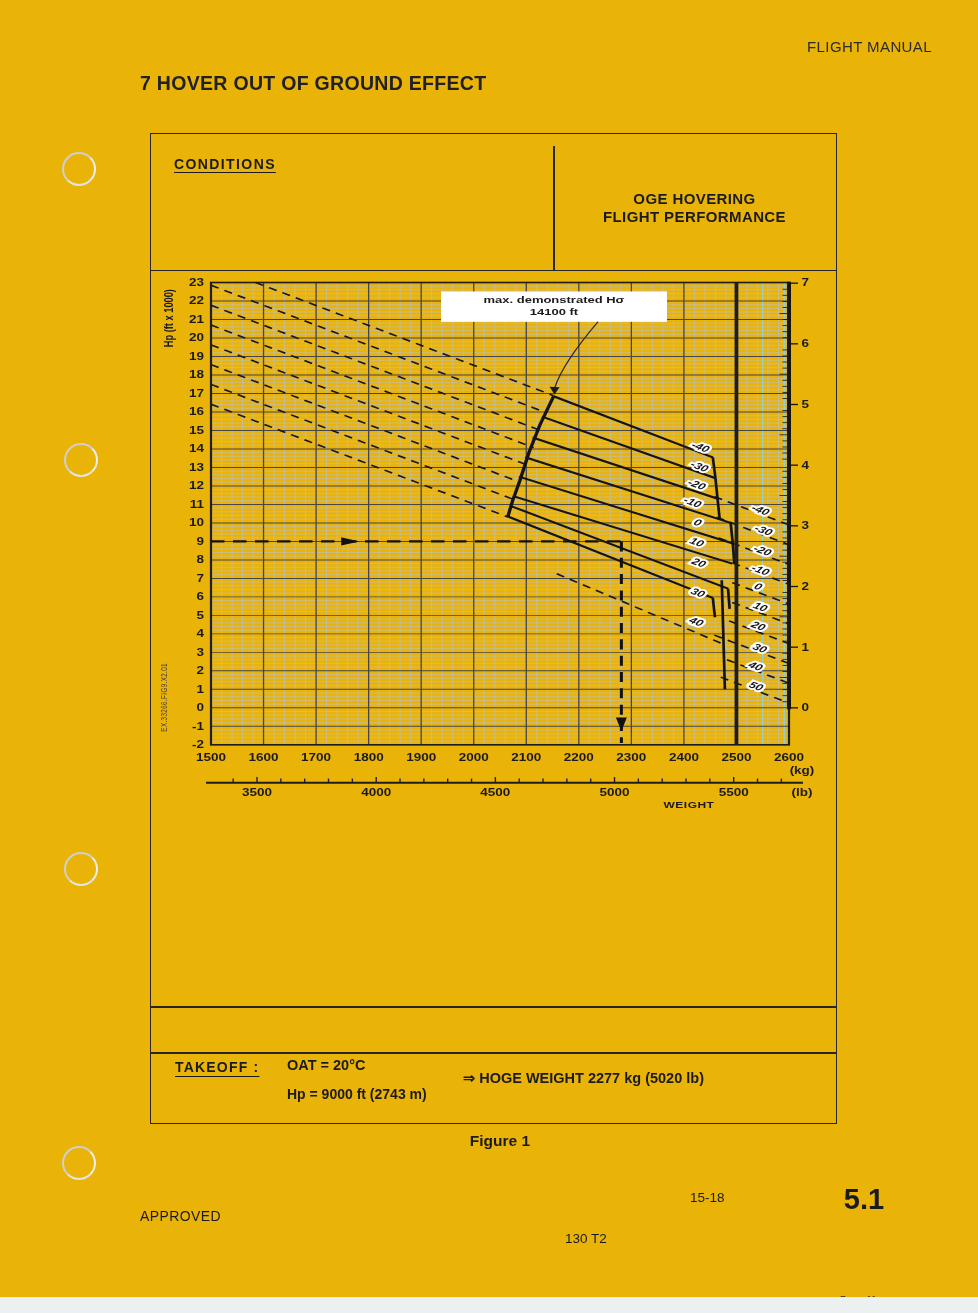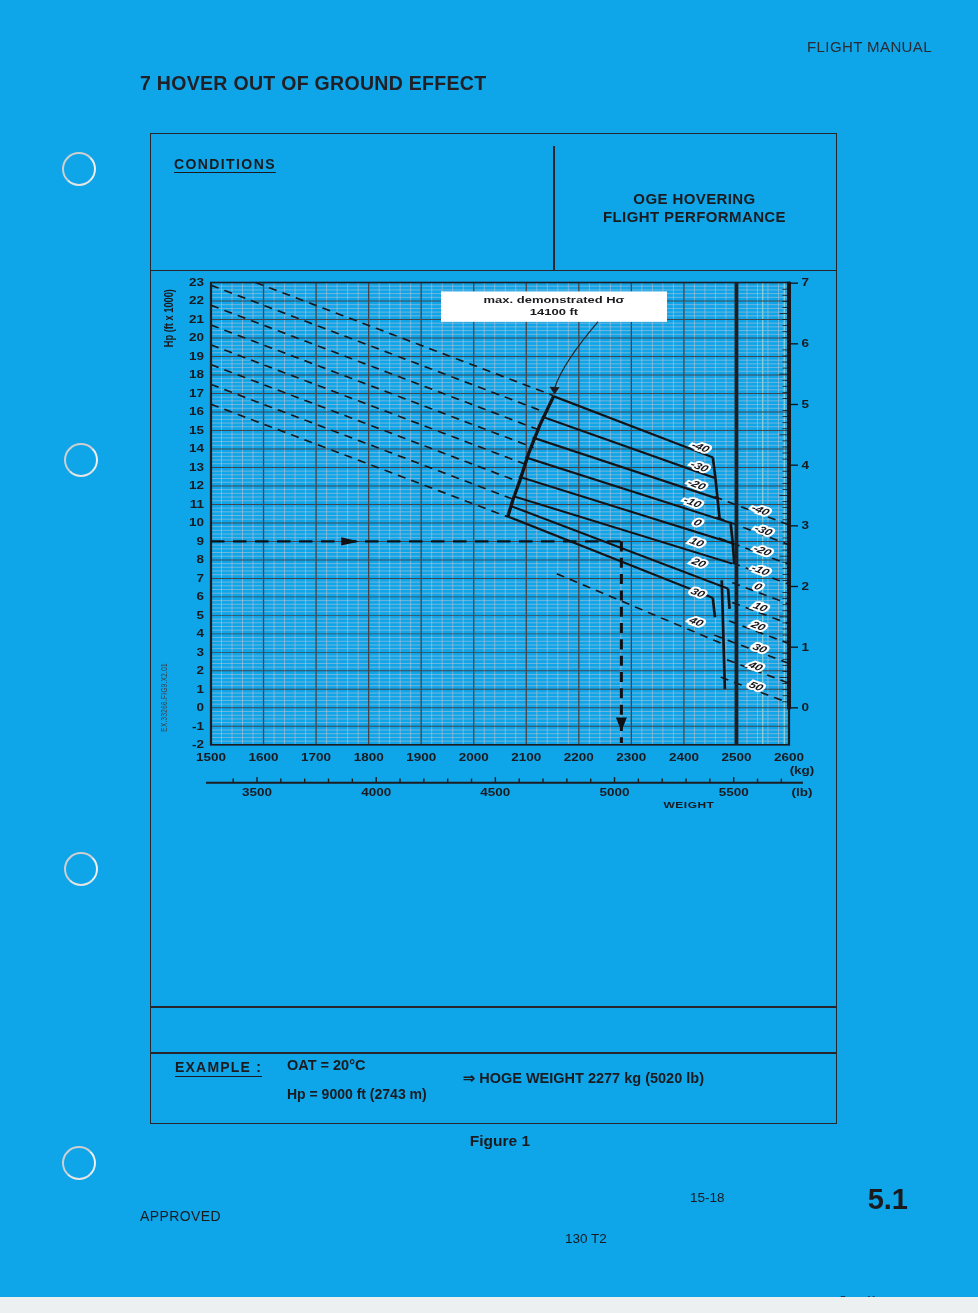--- a/index.html
+++ b/index.html
@@ -1,16 +1,16 @@
 <!DOCTYPE html>
 <html><head>
 <meta charset="utf-8">
 <style>
   html,body{margin:0;padding:0;background:#e8e8e8;}
-  .page{position:relative;width:978px;height:1313px;background:#0ea5e9;overflow:hidden;
+  .page{position:relative;width:978px;height:1313px;background:#eab308;overflow:hidden;
         font-family:"Liberation Sans",sans-serif;color:#1b1b1f;}
   .punch{position:absolute;width:30px;height:30px;border:2px solid #cfcfcf;border-radius:50%;
          border-right-color:#efefef;border-bottom-color:#e4e4e4;}
   .hdr-right{position:absolute;top:38px;right:46px;font-size:15px;letter-spacing:.4px;color:#2a2a30;}
   .sec-title{position:absolute;left:140px;top:72px;font-size:19.5px;font-weight:bold;letter-spacing:.3px;color:#202026;}
   .doc-box{position:absolute;left:150px;top:133px;width:685px;height:989px;border:1.6px solid #26262b;}
   .cond-sec{position:absolute;left:0;top:12px;width:100%;height:124px;border-bottom:1.6px solid #26262b;}
   .vdiv{position:absolute;left:402px;top:0;width:1.6px;height:124px;background:#26262b;}
   .conds{position:absolute;left:23px;top:10px;}
   .cond-head{font-size:14px;font-weight:bold;letter-spacing:1.4px;text-decoration:underline;
@@ -22,21 +22,21 @@
   .rule-ex{position:absolute;left:0;top:918px;width:100%;height:1.6px;background:#26262b;}
   .ex-head{position:absolute;left:24px;top:925px;font-size:14px;font-weight:bold;letter-spacing:1.2px;
            text-decoration:underline;text-underline-offset:4px;}
   .ex-l1{position:absolute;left:136px;top:923px;font-size:14.5px;font-weight:600;}
   .ex-l2{position:absolute;left:136px;top:952px;font-size:14px;font-weight:600;}
   .ex-res{position:absolute;left:312px;top:936px;font-size:14.5px;font-weight:600;}
   .fig-cap{position:absolute;left:150px;top:1132px;width:700px;text-align:center;
            font-size:15.5px;font-weight:bold;}
   .ft-approved{position:absolute;left:140px;top:1208px;font-size:14px;letter-spacing:.4px;}
   .ft-model{position:absolute;left:565px;top:1209px;font-size:13.5px;margin-top:22px;}
-  .ft-chap{position:absolute;left:820px;top:1183px;width:88px;text-align:right;font-size:29px;font-weight:bold;}
+  .ft-chap{position:absolute;left:820px;top:1183px;width:88px;text-align:center;font-size:29px;font-weight:bold;}
   .ft-rev{position:absolute;left:690px;top:1190px;font-size:13.5px;}
   .ft-page{position:absolute;left:840px;top:1251px;font-size:10px;margin-top:44px;}
   .bottom-band{position:absolute;left:0;top:1297px;width:100%;height:16px;background:#edf0f1;}
   svg text{font-family:"Liberation Sans",sans-serif;}
 </style>
 </head>
 <body>
 
 <div class="page">
 
@@ -474,21 +474,21 @@
       <text x="553" y="333" text-anchor="middle" font-size="13" font-weight="600" fill="#1a1a1f">14100 ft</text>
       <path d="M 597 342 C 578 372 560 406 554 430" stroke="#26262b" stroke-width="1.3" fill="none"></path>
       <polygon points="553.5,440 548.6,429.3 558.6,430.1" fill="#1a1a1f"></polygon>
       <text transform="rotate(-90 172 337)" x="172" y="337" text-anchor="middle" font-size="12.5" font-weight="600" fill="#1a1a1f">Hp (ft x 1000)</text>
       <text transform="rotate(-90 861 337)" x="861" y="337" text-anchor="middle" font-size="12.5" font-weight="600" fill="#1a1a1f">Hp (m x 1000)</text>
       <text transform="rotate(-90 166 848)" x="166" y="848" text-anchor="middle" font-size="8.5" letter-spacing="0.5" fill="#3c3c40">EX.33266.FIG9.X2.01</text>
     </svg>
 
     <div class="rule-mid"></div>
     <div class="rule-ex"></div>
-    <div class="ex-head">EXAMPLE :</div>
+    <div class="ex-head">TAKEOFF :</div>
     <div class="ex-l1">OAT = 20°C</div>
     <div class="ex-l2">Hp = 9000 ft (2743 m)</div>
     <div class="ex-res">⇒  HOGE WEIGHT 2277 kg (5020 lb)</div>
   </div>
 
   <div class="fig-cap">Figure 1</div>
 
   <div class="ft-approved">APPROVED</div>
   <div class="ft-model">130 T2</div>
   <div class="ft-chap">5.1</div>

